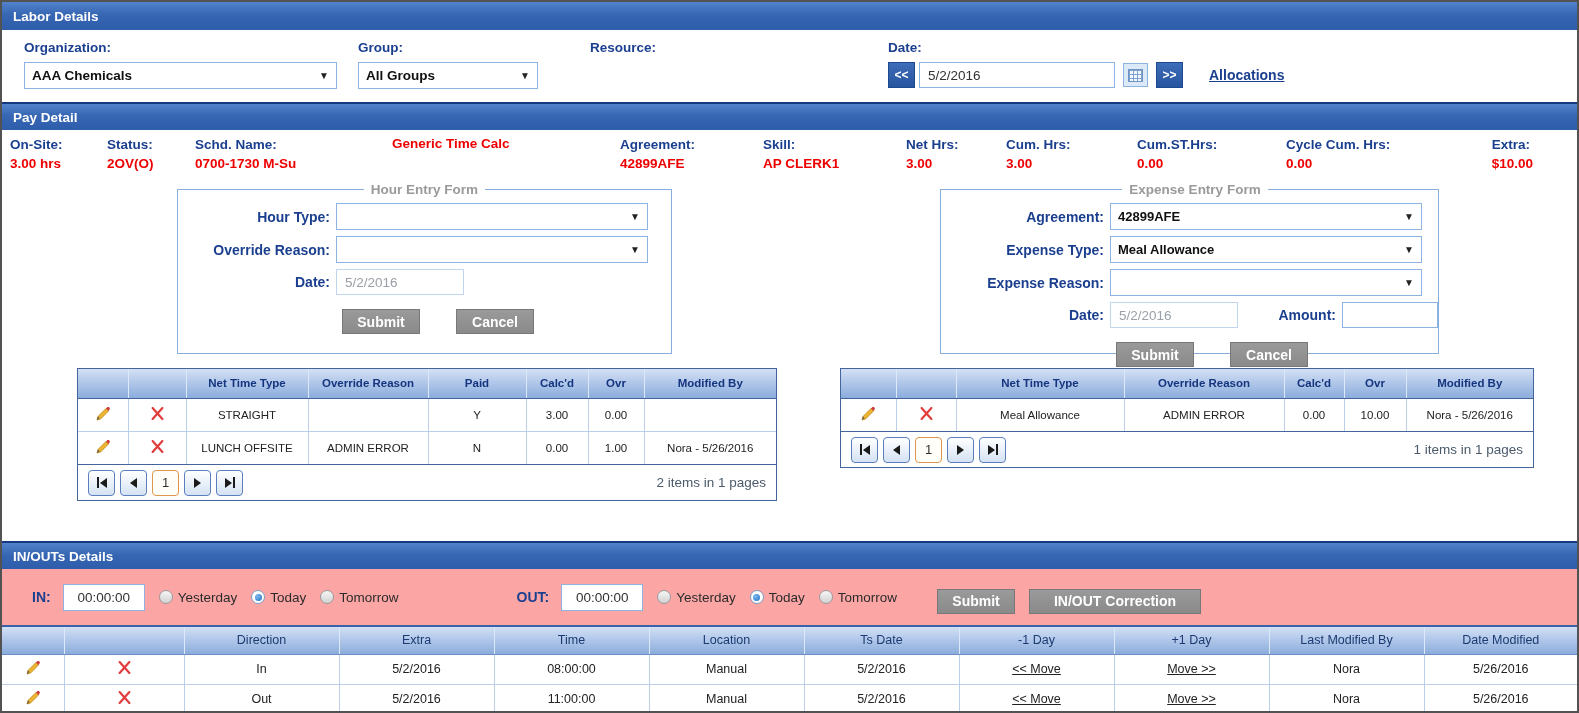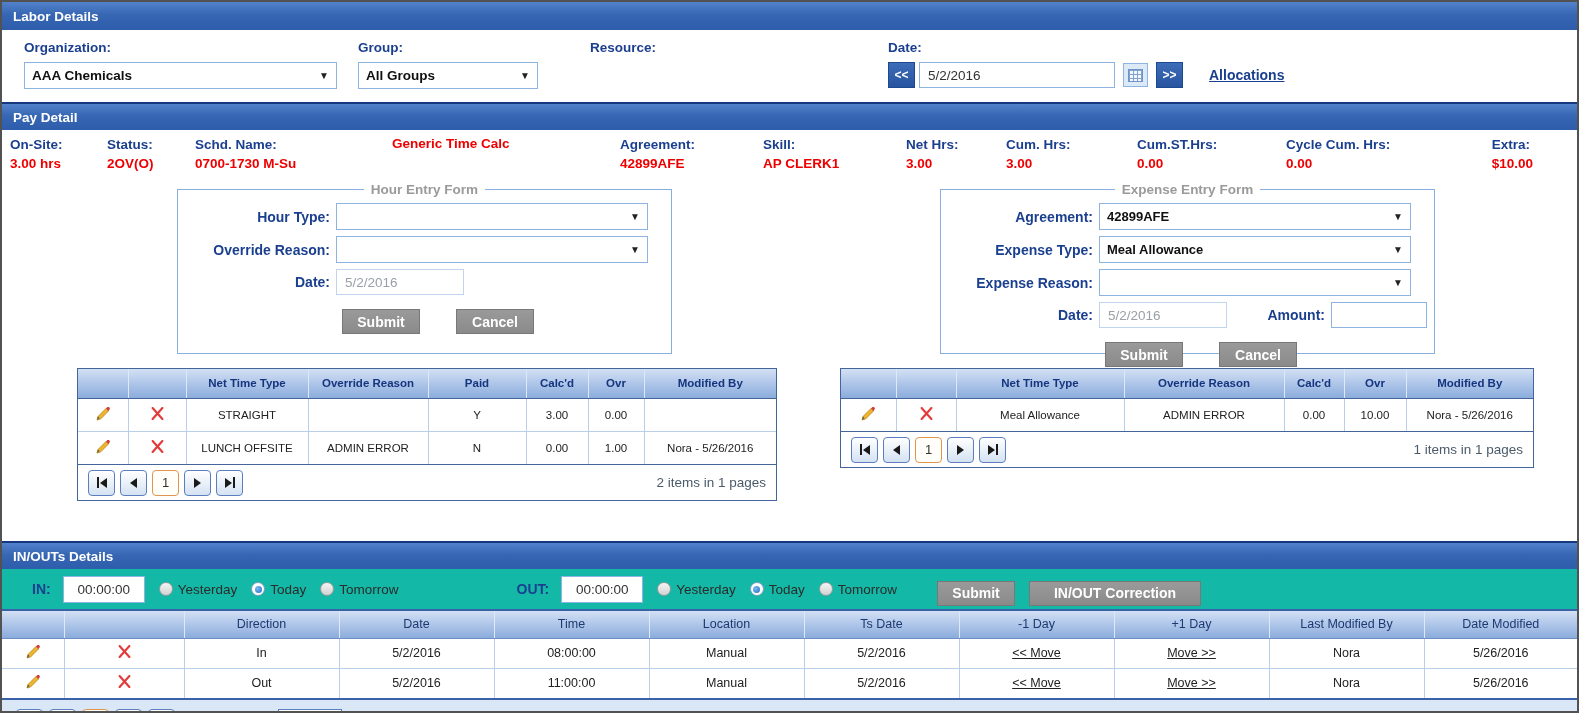--- a/index.html
+++ b/index.html
@@ -88,21 +88,21 @@
     background:linear-gradient(180deg,#ffffff,#d4e2f3); display:inline-flex; align-items:center; justify-content:center; cursor:pointer; }
   .pg.current { background:#fffef9; border-color:#e0954f; font-size:13px; color:#333; cursor:default; }
   .tri-l { width:0; height:0; border-top:5px solid transparent; border-bottom:5px solid transparent; border-right:7px solid #1a1a1a; }
   .tri-r { width:0; height:0; border-top:5px solid transparent; border-bottom:5px solid transparent; border-left:7px solid #1a1a1a; }
   .pbar { width:2px; height:11px; background:#1a1a1a; }
   .pg .mix { display:flex; align-items:center; gap:1px; }
 
   .icon-btn { display:inline-flex; align-items:center; justify-content:center; cursor:pointer; }
 
   
-  .inout-controls { height:40px; display:flex; align-items:center; background:#14b8a6; font-size:13.5px; }
+  .inout-controls { height:56px; display:flex; align-items:center; background:#fca5a5; font-size:13.5px; }
   .io-label { color:#1b3f8f; font-weight:bold; font-size:14px; }
   .time-inp { width:82px; height:27px; border:1px solid #8db3e2; text-align:center; font-size:13.5px; color:#333; font-family:"Liberation Sans",sans-serif; }
   .radio-group { display:flex; align-items:center; }
   .radio-opt { display:flex; align-items:center; margin-left:14px; color:#2b2b2b; cursor:pointer; }
   .radio { width:14px; height:14px; border-radius:50%; border:1px solid #9a9a9a; background:linear-gradient(180deg,#f5f5f5,#d2d2d2);
     display:inline-flex; align-items:center; justify-content:center; margin-right:5px; }
   .radio.sel-on { background:#fff; border-color:#7a9cc0; }
   .radio.sel-on .dot { width:7px; height:7px; border-radius:50%; background:radial-gradient(circle at 35% 35%, #7db9ef, #1f6fc4); }
 
   
@@ -244,21 +244,21 @@
         <div class="flabel">Date:</div>
         <input class="inp muted" value="5/2/2016" style="">
       </div>
       <div class="btn-row">
         <button class="gbtn">Submit</button>
         <span class="gap"></span>
         <button class="gbtn">Cancel</button>
       </div>
     </fieldset>
 
-    <fieldset class="entry" style="left:938px;">
+    <fieldset class="entry" style="left:938px;padding-left:11px;">
       <legend>Expense Entry Form</legend>
       <div class="frow">
         <div class="flabel">Agreement:</div>
         <div class="sel wide">
           <span>42899AFE</span>
           <span class="sel-caret"></span>
         </div>
       </div>
       <div class="frow">
         <div class="flabel">Expense Type:</div>
@@ -516,21 +516,21 @@
           <col style="width:155px">
           <col style="width:155px">
           <col style="width:155px">
           <col style="width:153px">
         </colgroup>
       <thead>
         <tr>
           <th></th>
           <th></th>
           <th>Direction</th>
-          <th>Date</th>
+          <th>Extra</th>
           <th>Time</th>
           <th>Location</th>
           <th>Ts Date</th>
           <th>-1 Day</th>
           <th>+1 Day</th>
           <th>Last Modified By</th>
           <th>Date Modified</th>
         </tr>
       </thead>
       <tbody>

